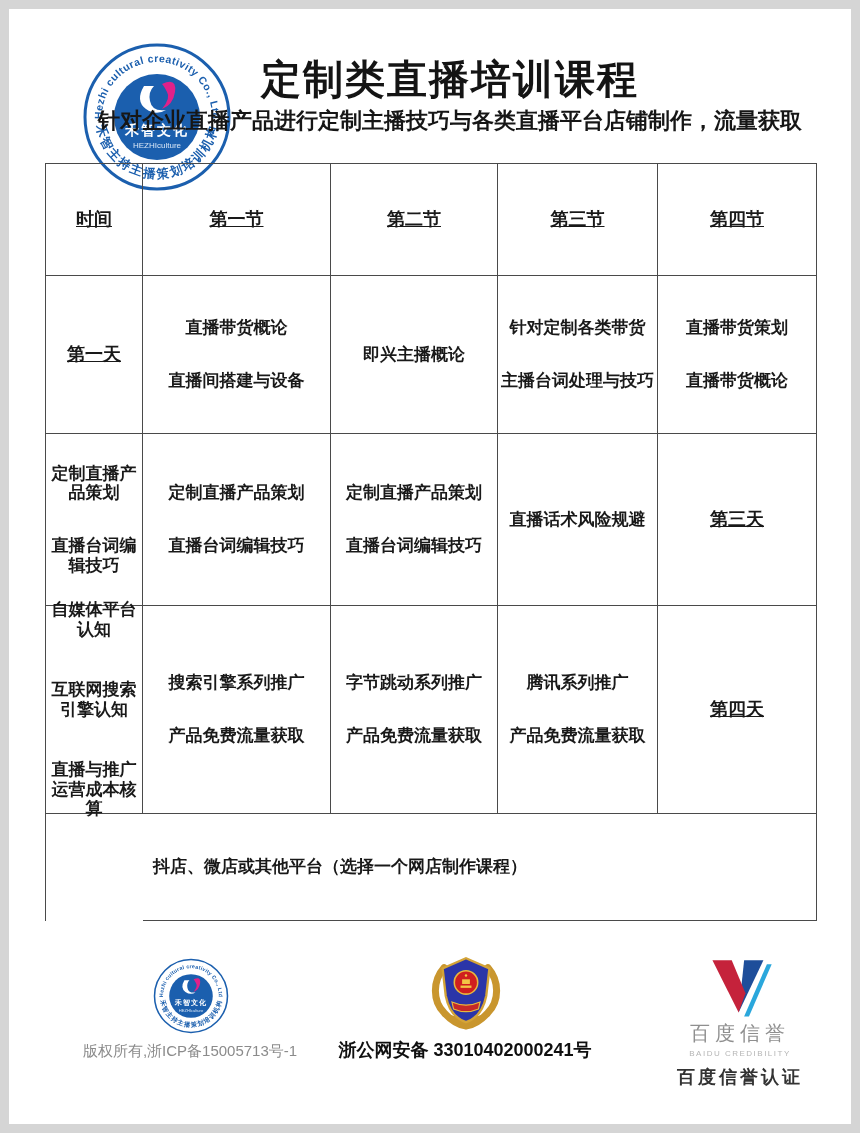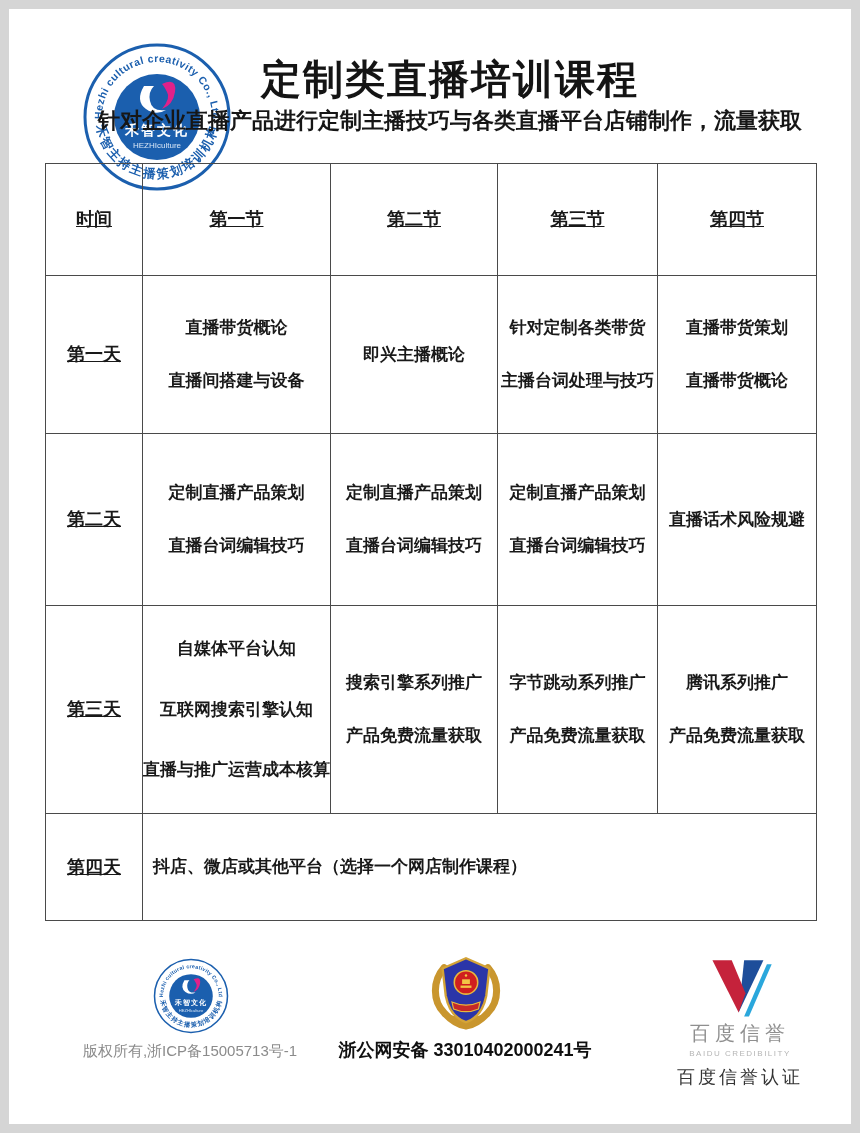--- a/index.html
+++ b/index.html
@@ -55,21 +55,21 @@
     position:absolute;left:320px;top:1038px;width:290px;text-align:center;
     font-size:18px;font-weight:700;color:#101010;
   }
   .baidu-block{
     position:absolute;left:655px;top:956px;width:170px;
     display:flex;flex-direction:column;align-items:center;
   }
   .baidu-v{width:72px;height:62px;}
   .baidu-name{font-size:20px;color:#8f8f8f;letter-spacing:5px;margin-top:2px;}
   .baidu-name-en{font-size:8px;color:#b5b5b5;letter-spacing:1.5px;margin-top:2px;}
-  .baidu-cert{font-size:18px;font-weight:400;color:#333333;letter-spacing:3px;margin-top:7px;}
+  .baidu-cert{font-size:18px;font-weight:700;color:#333333;letter-spacing:3px;margin-top:7px;}
 </style>
 </head>
 <body>
 
 <svg width="0" height="0" style="position:absolute" aria-hidden="true">
   <defs>
     <symbol id="hezhi-badge" viewBox="0 0 150 150">
       <circle cx="75" cy="75" r="72" fill="#ffffff" stroke="#1b5fae" stroke-width="3"></circle>
       <path id="arcTop" d="M 20,75 A 55,55 0 0 1 130,75" fill="none"></path>
       <path id="arcBot" d="M 14,75 A 61,61 0 0 0 136,75" fill="none"></path>
@@ -131,21 +131,20 @@
   </div>
   <div class="cell g2">
     <span>针对定制各类带货</span>
     <span>主播台词处理与技巧</span>
   </div>
   <div class="cell g2">
     <span>直播带货策划</span>
     <span>直播带货概论</span>
   </div>
 
-  <div class="cell day">第二天</div>
   <div class="cell g2">
     <span>定制直播产品策划</span>
     <span>直播台词编辑技巧</span>
   </div>
   <div class="cell g2">
     <span>定制直播产品策划</span>
     <span>直播台词编辑技巧</span>
   </div>
   <div class="cell g2">
     <span>定制直播产品策划</span>

